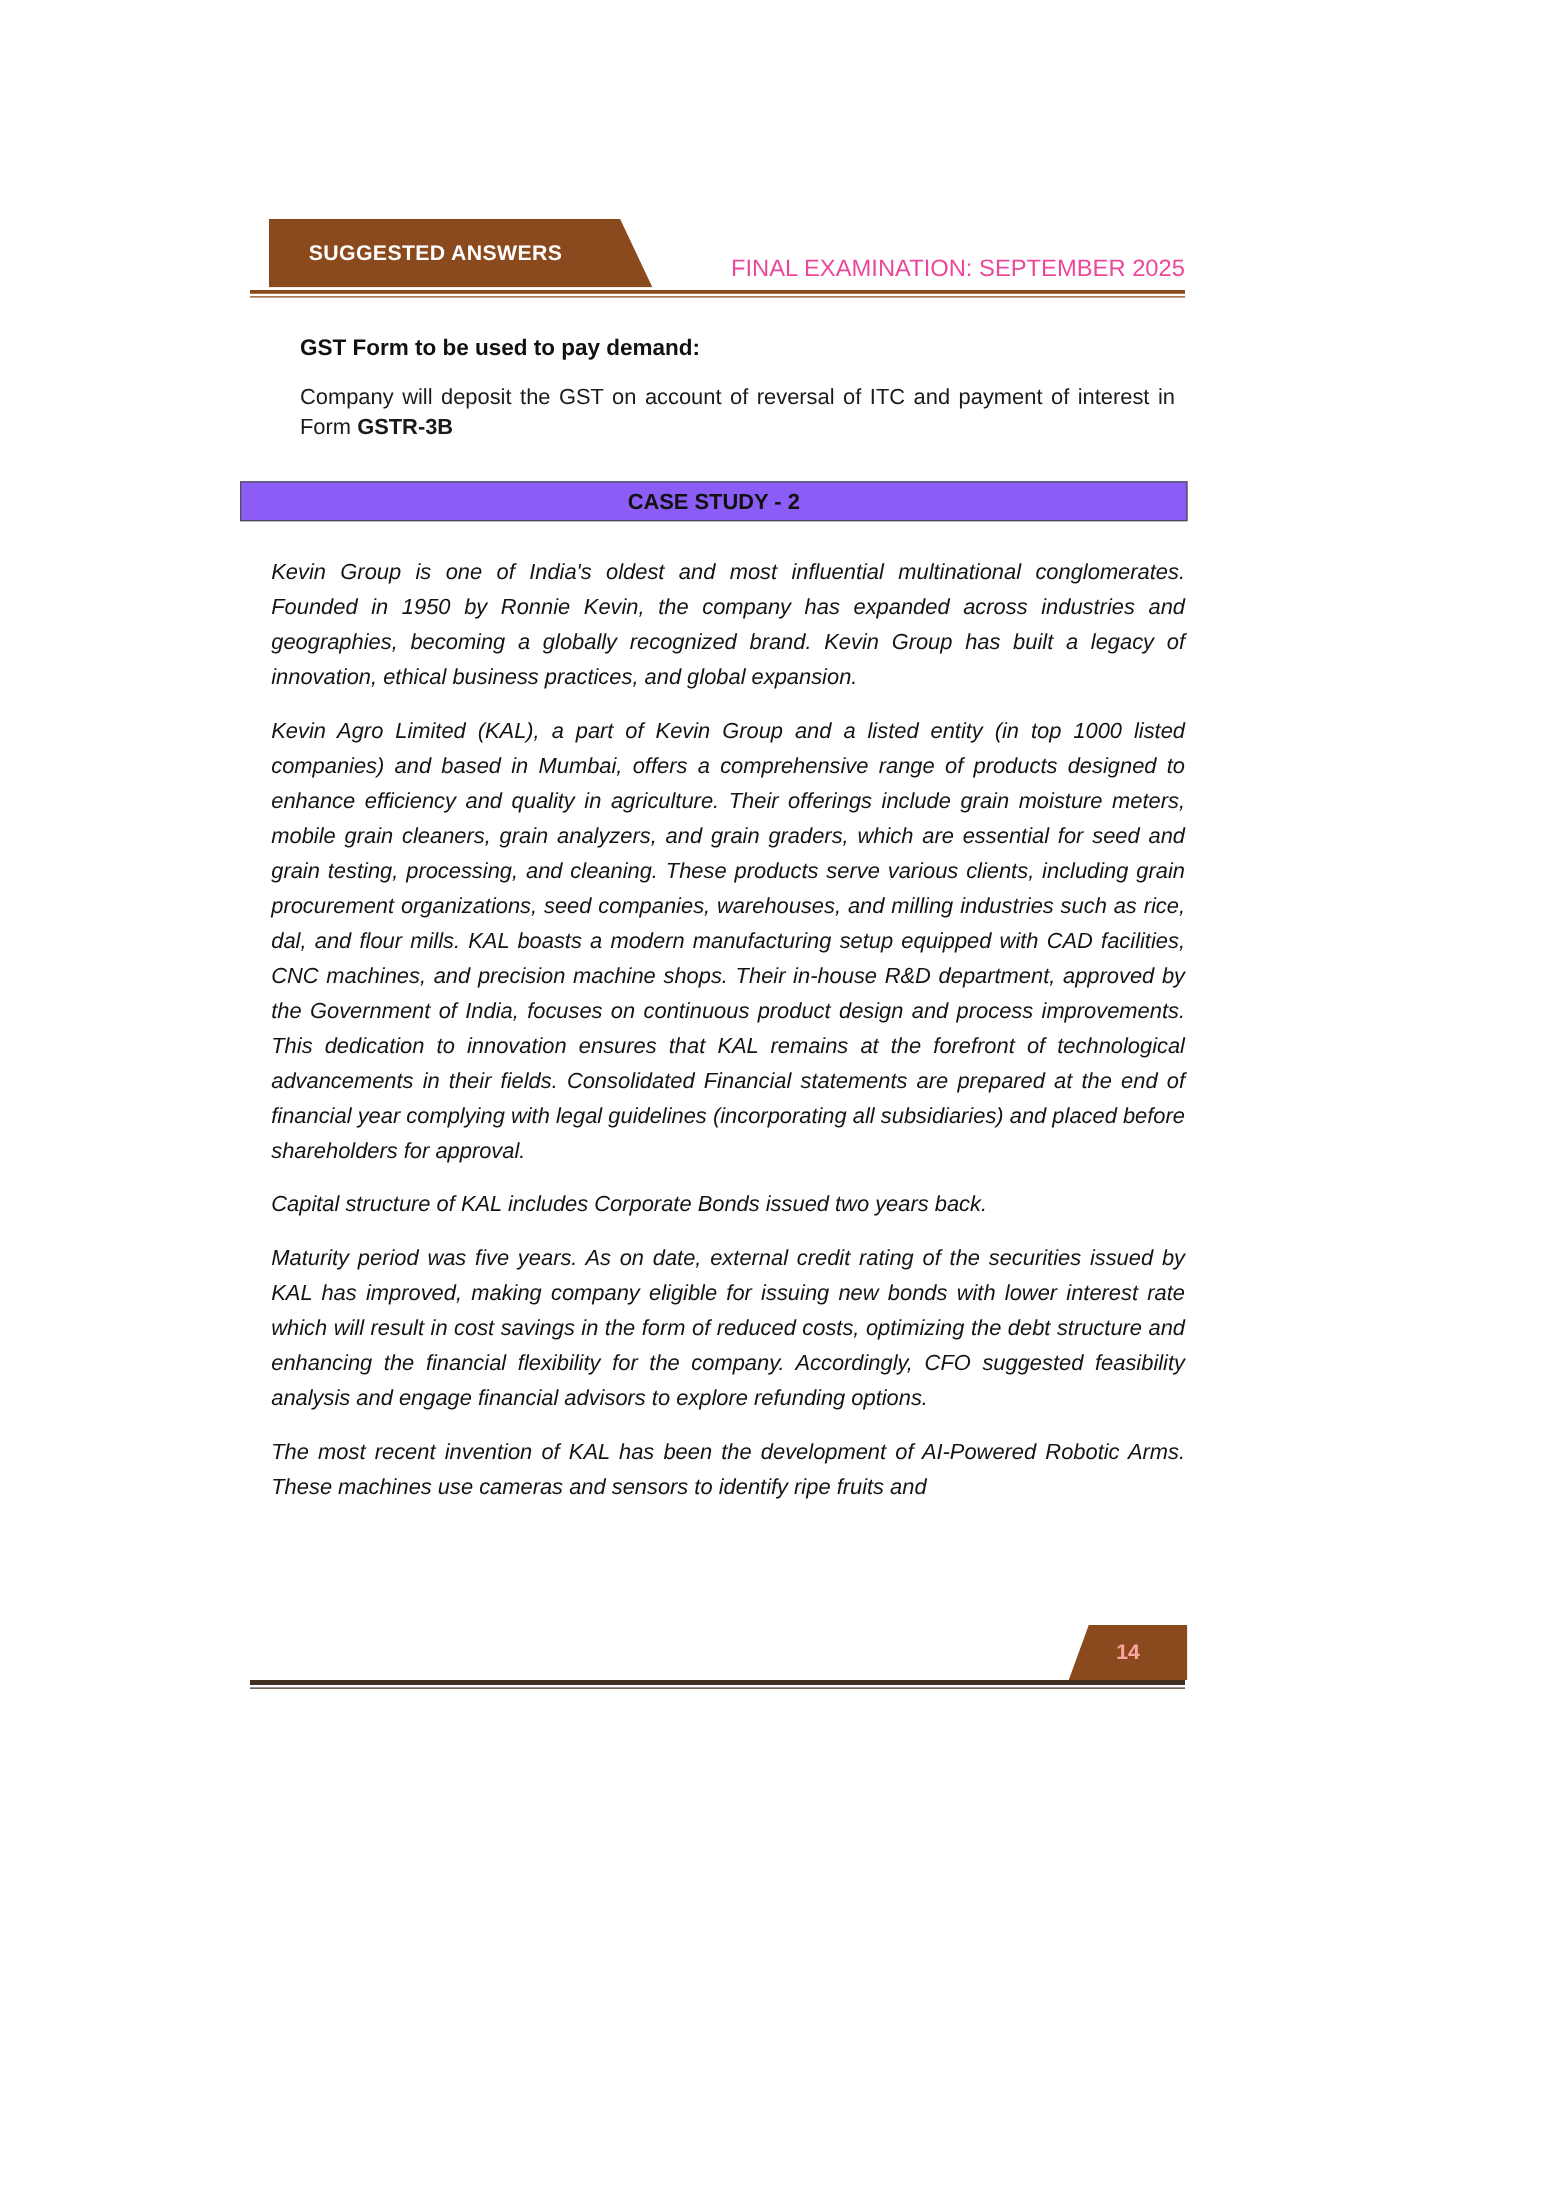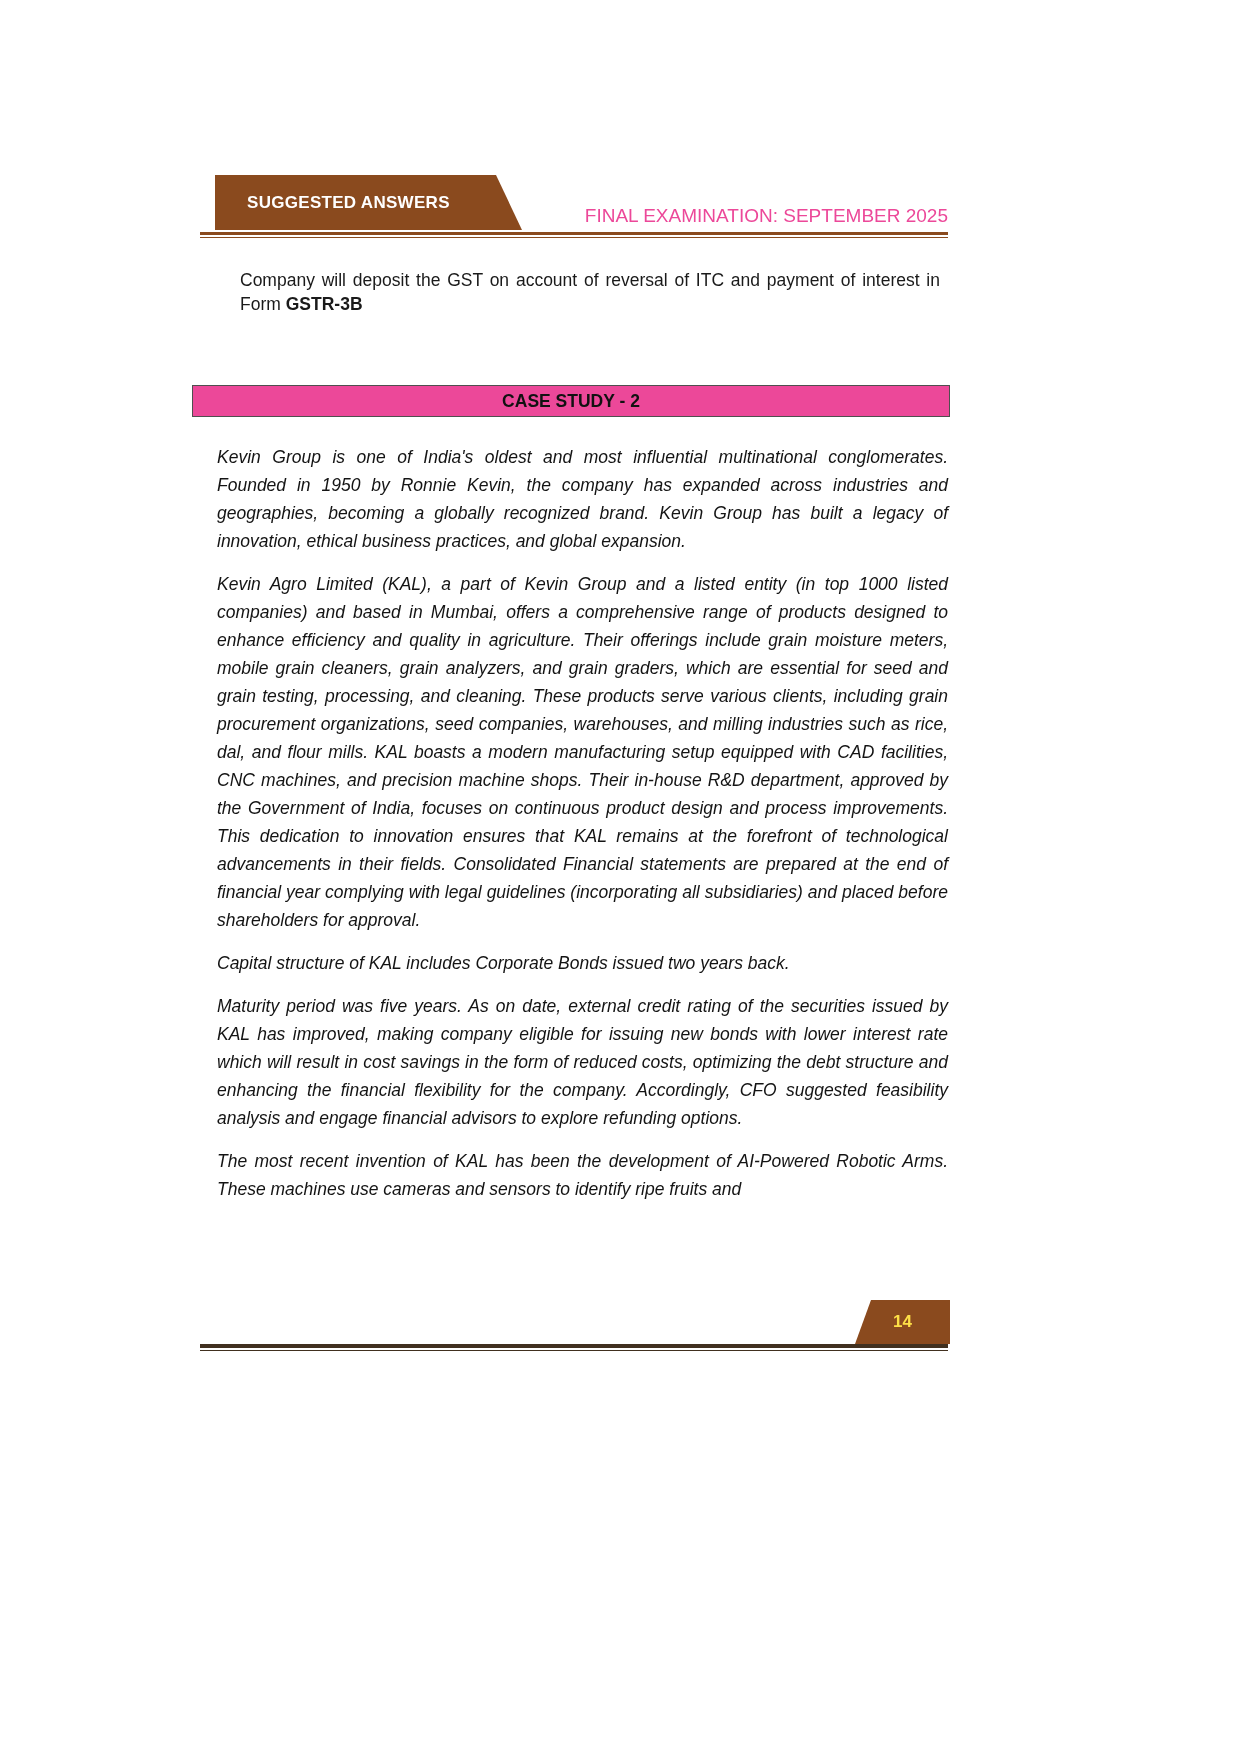--- a/index.html
+++ b/index.html
@@ -84,21 +84,21 @@
     text-align: justify;
   }
 
   
   .case-banner {
     position: absolute;
     top: 385px;
     left: 192px;
     width: 758px;
     height: 32px;
-    background: #ec4899;
+    background: #8b5cf6;
     border: 1px solid #4f4f4f;
     box-sizing: border-box;
     display: flex;
     align-items: center;
     justify-content: center;
   }
   .case-banner span {
     font-weight: bold;
     font-size: 17.5px;
     color: #111111;
@@ -127,21 +127,21 @@
     left: 855px;
     width: 95px;
     height: 44px;
     background: #8a4a1e;
     clip-path: polygon(16px 0, 100% 0, 100% 100%, 0 100%);
     display: flex;
     align-items: center;
     justify-content: center;
   }
   .page-number-box span {
-    color: #fde047;
+    color: #fca5a5;
     font-weight: bold;
     font-size: 17px;
   }
   .rule-bottom {
     position: absolute;
     top: 1344px;
     left: 200px;
     width: 748px;
     border-top: 4px solid #41301f;
     border-bottom: 1px solid #41301f;
@@ -155,20 +155,21 @@
 
   <div class="header-row">
     <div class="banner">
       <span class="banner-label">SUGGESTED ANSWERS</span>
     </div>
     <div class="exam-title">FINAL EXAMINATION: SEPTEMBER 2025</div>
   </div>
   <div class="rule rule-top"></div>
 
   <div class="intro">
+    <h3 class="gst-heading">GST Form to be used to pay demand:</h3>
     <p class="gst-body"><span>Company will deposit the GST on account of reversal of ITC and payment of interest in Form </span><strong>GSTR-3B</strong></p>
   </div>
 
   <div class="case-banner">
     <span>CASE STUDY - 2</span>
   </div>
 
   <div class="case-body">
     <p class="case-para">Kevin Group is one of India's oldest and most influential multinational conglomerates. Founded in 1950 by Ronnie Kevin, the company has expanded across industries and geographies, becoming a globally recognized brand. Kevin Group has built a legacy of innovation, ethical business practices, and global expansion.</p>
     <p class="case-para">Kevin Agro Limited (KAL), a part of Kevin Group and a listed entity (in top 1000 listed companies) and based in Mumbai, offers a comprehensive range of products designed to enhance efficiency and quality in agriculture. Their offerings include grain moisture meters, mobile grain cleaners, grain analyzers, and grain graders, which are essential for seed and grain testing, processing, and cleaning. These products serve various clients, including grain procurement organizations, seed companies, warehouses, and milling industries such as rice, dal, and flour mills. KAL boasts a modern manufacturing setup equipped with CAD facilities, CNC machines, and precision machine shops. Their in-house R&amp;D department, approved by the Government of India, focuses on continuous product design and process improvements. This dedication to innovation ensures that KAL remains at the forefront of technological advancements in their fields. Consolidated Financial statements are prepared at the end of financial year complying with legal guidelines (incorporating all subsidiaries) and placed before shareholders for approval.</p>

